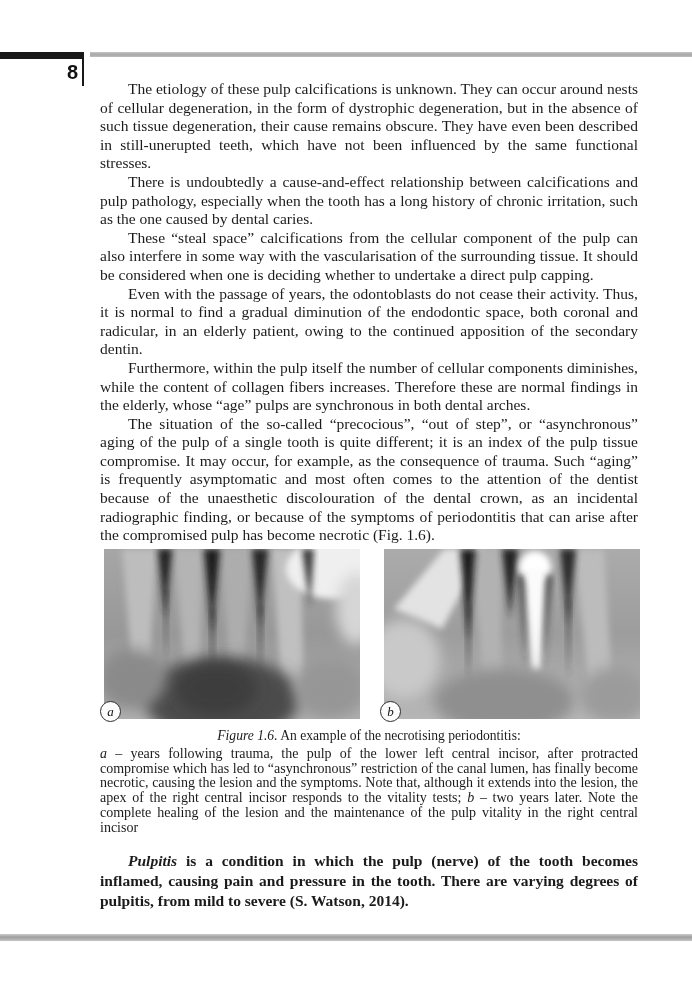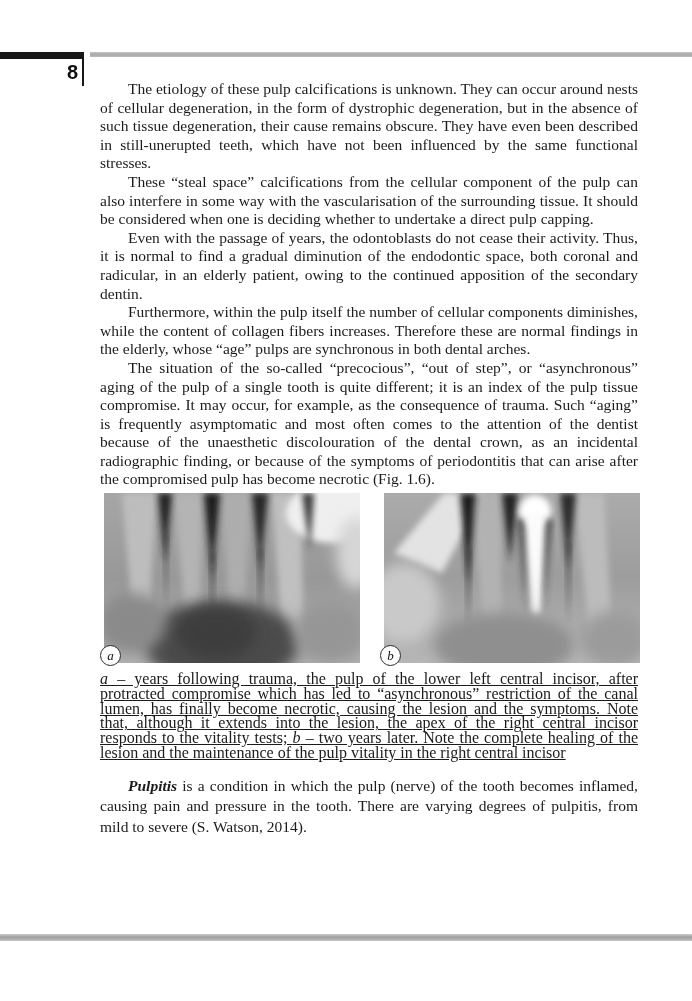--- a/index.html
+++ b/index.html
@@ -40,39 +40,39 @@
     position:absolute;left:-4px;bottom:-3px;
     width:19px;height:19px;border:1.3px solid #2c2c2c;border-radius:50%;
     background:#fdfdfd;
     font-style:italic;font-size:13px;line-height:19px;text-align:center;
     text-indent:0;color:#111;
   }
   figcaption{margin-top:9px;text-indent:0;}
   .cap-head{text-align:center;font-size:13.6px;line-height:16px;}
   .cap-body{
     margin-top:3px;
-    font-size:16px;line-height:14.8px;
+    font-size:14px;line-height:14.8px;
     text-align:justify;
-    text-decoration:underline;
   }
-  .post-figure{margin-top:15px;line-height:20.4px;}
+  .post-figure{margin-top:15px;line-height:20.4px;font-weight:bold;}
   .post-figure p + p{margin-top:0;}
 </style>
 </head>
 <body>
 
 <div class="page">
 
   <div class="black-bar"></div>
   <div class="pagenum-vline"></div>
   <div class="page-number">8</div>
   <div class="gray-bar-top"></div>
 
   <main class="text-column">
     <p>The etiology of these pulp calcifications is unknown. They can occur around nests of cellular degeneration, in the form of dystrophic degeneration, but in the absence of such tissue degeneration, their cause remains obscure. They have even been described in still-unerupted teeth, which have not been influenced by the same functional stresses.</p>
+    <p>There is undoubtedly a cause-and-effect relationship between calcifications and pulp pathology, especially when the tooth has a long history of chronic irritation, such as the one caused by dental caries.</p>
     <p>These “steal space” calcifications from the cellular component of the pulp can also interfere in some way with the vascularisation of the surrounding tissue. It should be considered when one is deciding whether to undertake a direct pulp capping.</p>
     <p>Even with the passage of years, the odontoblasts do not cease their activity. Thus, it is normal to find a gradual diminution of the endodontic space, both coronal and radicular, in an elderly patient, owing to the continued apposition of the secondary dentin.</p>
     <p>Furthermore, within the pulp itself the number of cellular components diminishes, while the content of collagen fibers increases. Therefore these are normal findings in the elderly, whose “age” pulps are synchronous in both dental arches.</p>
     <p>The situation of the so-called “precocious”, “out of step”, or “asynchronous” aging of the pulp of a single tooth is quite different; it is an index of the pulp tissue compromise. It may occur, for example, as the consequence of trauma. Such “aging” is frequently asymptomatic and most often comes to the attention of the dentist because of the unaesthetic discolouration of the dental crown, as an incidental radiographic finding, or because of the symptoms of periodontitis that can arise after the compromised pulp has become necrotic (Fig. 1.6).</p>
 
     <figure>
       <div class="xray-row">
 
         <div class="xray">
           <svg viewBox="0 0 256 170" preserveAspectRatio="none">
@@ -154,20 +154,21 @@
             <path d="M163 26 L168 26 L160 120 Z" fill="#363636" filter="url(#sB1)"></path>
 
             <ellipse cx="120" cy="152" rx="70" ry="32" fill="#8f8f8f" filter="url(#sB2)"></ellipse>
             <ellipse cx="230" cy="146" rx="34" ry="28" fill="#9b9b9b" filter="url(#sB2)"></ellipse>
           </svg>
           <span class="panel-badge">b</span>
         </div>
       </div>
 
       <figcaption>
+        <div class="cap-head"><i>Figure 1.6.</i><span> An example of the necrotising periodontitis:</span></div>
         <div class="cap-body"><i>a</i><span> – years following trauma, the pulp of the lower left central incisor, after protracted compromise which has led to “asynchronous” restriction of the canal lumen, has finally become necrotic, causing the lesion and the symptoms. Note that, although it extends into the lesion, the apex of the right central incisor responds to the vitality tests; </span><i>b</i><span> – two years later. Note the complete healing of the lesion and the maintenance of the pulp vitality in the right central incisor</span></div>
       </figcaption>
     </figure>
 
     <div class="post-figure">
       <p><b><i>Pulpitis</i></b><span> is a condition in which the pulp (nerve) of the tooth becomes inflamed, causing pain and pressure in the tooth. There are varying degrees of pulpitis, from mild to severe (S. Watson, 2014).</span></p>
     </div>
   </main>
 
   <div class="gray-bar-bottom"></div>

